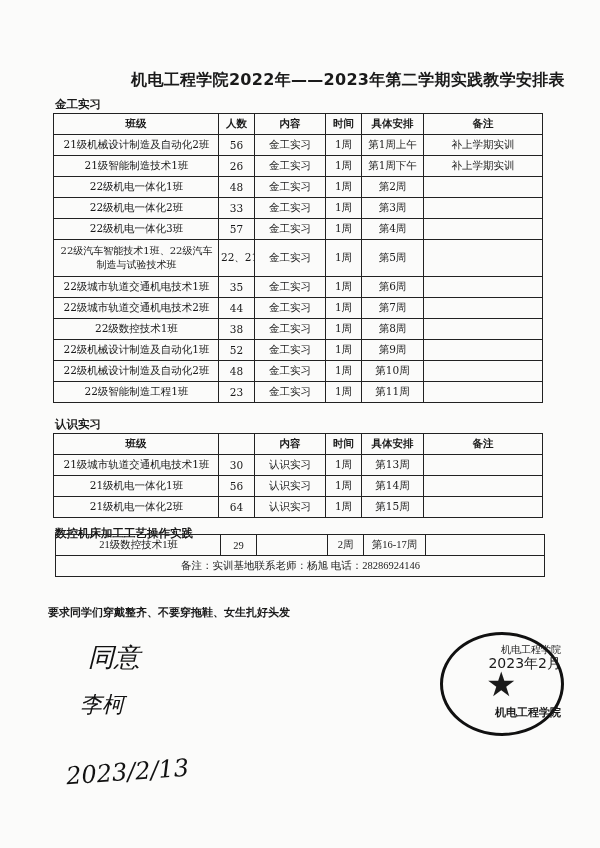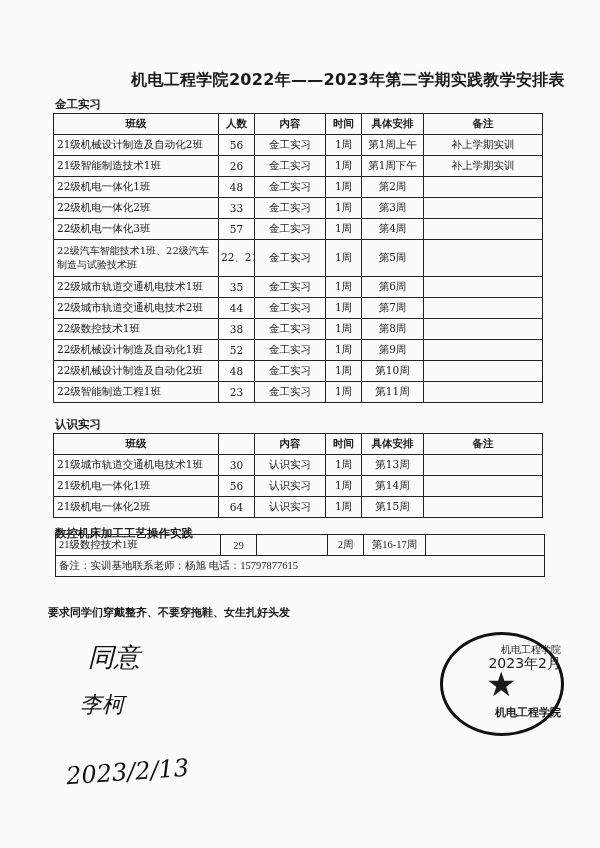--- a/index.html
+++ b/index.html
@@ -4,21 +4,21 @@
 <style>
   html, body { margin:0; padding:0; }
   body { width:600px; height:848px; background:#fbfbfa; position:relative; overflow:hidden;
          font-family:"DejaVu Serif", serif; color:#1a1a1a; }
   .title { position:absolute; left:0; width:600px; top:70px; text-align:center;
            font-family:"DejaVu Sans", sans-serif; font-weight:bold; font-size:16px; letter-spacing:0.3px;padding-left:48px; }
   .section { position:absolute; left:55px; font-family:"DejaVu Sans", sans-serif; font-weight:bold; font-size:11.5px; }
   table { position:absolute; border-collapse:collapse; table-layout:fixed; font-size:10.5px;border-radius:6px; }
   td, th { border:1px solid #222; height:20px; padding:0 2px; text-align:center; white-space:nowrap; overflow:hidden; font-weight:normal; }
   th { font-family:"DejaVu Sans", sans-serif; font-weight:bold; font-size:10.5px; }
-  td.cls { text-align:left; padding-left:3px; }
+  td.cls { text-align:center; padding-left:3px; }
   td.wrap { white-space:normal; line-height:14px; height:36px; font-size:10px;margin-top:12px; }
   .outer { border:1.5px solid #111; }
   .req { position:absolute; left:48px; top:605px; font-family:"DejaVu Sans", sans-serif; font-weight:bold; font-size:11px; }
   .hand { position:absolute; font-family:"DejaVu Serif", serif; font-style:italic; color:#111; }
   .stamp { position:absolute; left:440px; top:632px; width:118px; height:98px; border:3px solid #111; border-radius:50%; }
   .stamp .t { position:absolute; width:100%; text-align:right; font-family:"DejaVu Sans", sans-serif; }
   .star { position:absolute; left:43px; top:32px; font-size:34px; line-height:34px; }
 </style>
 </head>
 <body>
@@ -211,21 +211,21 @@
         <td class="cls">21级数控技术1班</td>
         <td>29</td>
         <td></td>
         <td>2周</td>
         <td>第16-17周</td>
         <td></td>
       </tr>
     </tbody>
   <tfoot>
     <tr>
-      <td colspan="6" class="cls">备注：实训基地联系老师：杨旭    电话：15797877615</td>
+      <td colspan="6" class="cls">备注：实训基地联系老师：杨旭    电话：28286924146</td>
     </tr>
   </tfoot>
 </table>
 
 <div class="req">要求同学们穿戴整齐、不要穿拖鞋、女生扎好头发</div>
 
 <div class="hand" style="left:76px; top:640px; font-size:26px;margin-left:12px;">同意</div>
 <div class="hand" style="left:80px; top:690px; font-size:22px;">李柯</div>
 <div class="hand" style="left:66px; top:758px; font-size:24px; transform:rotate(-4deg);">2023/2/13</div>
 

